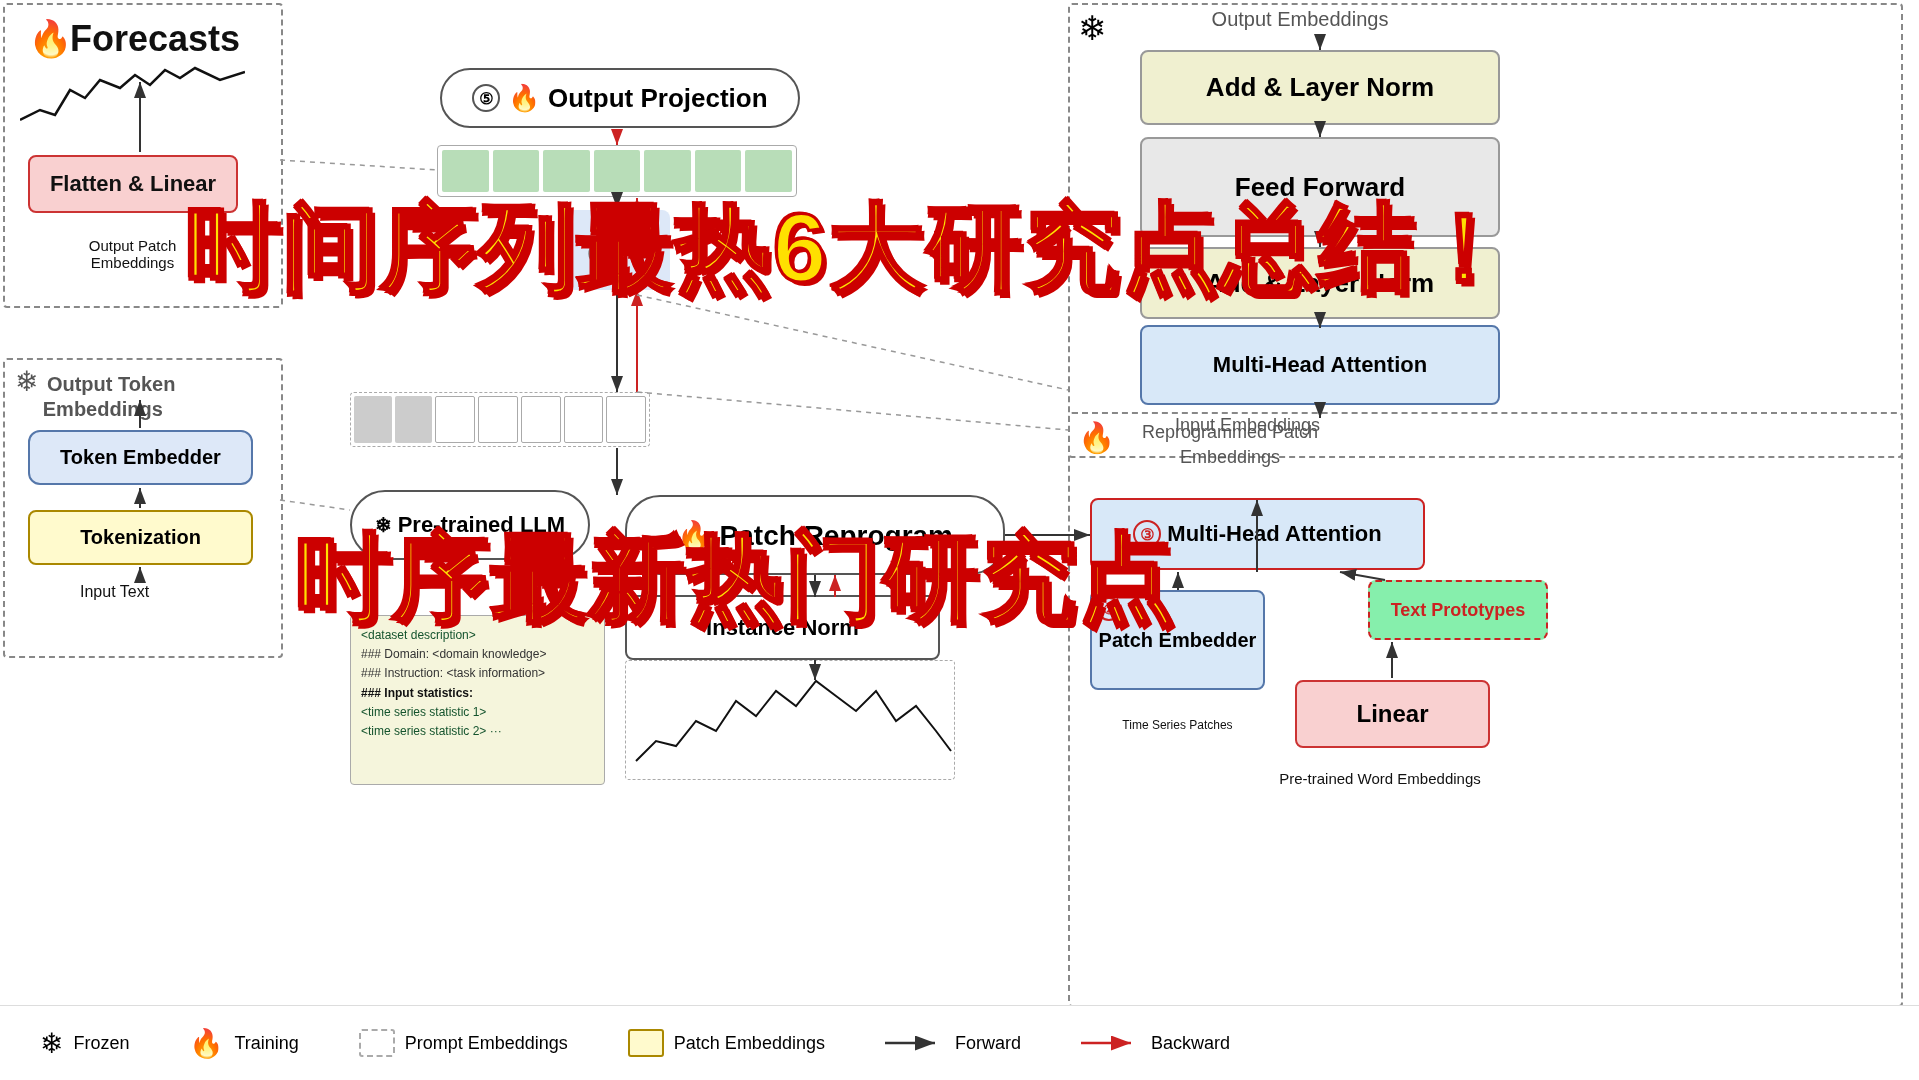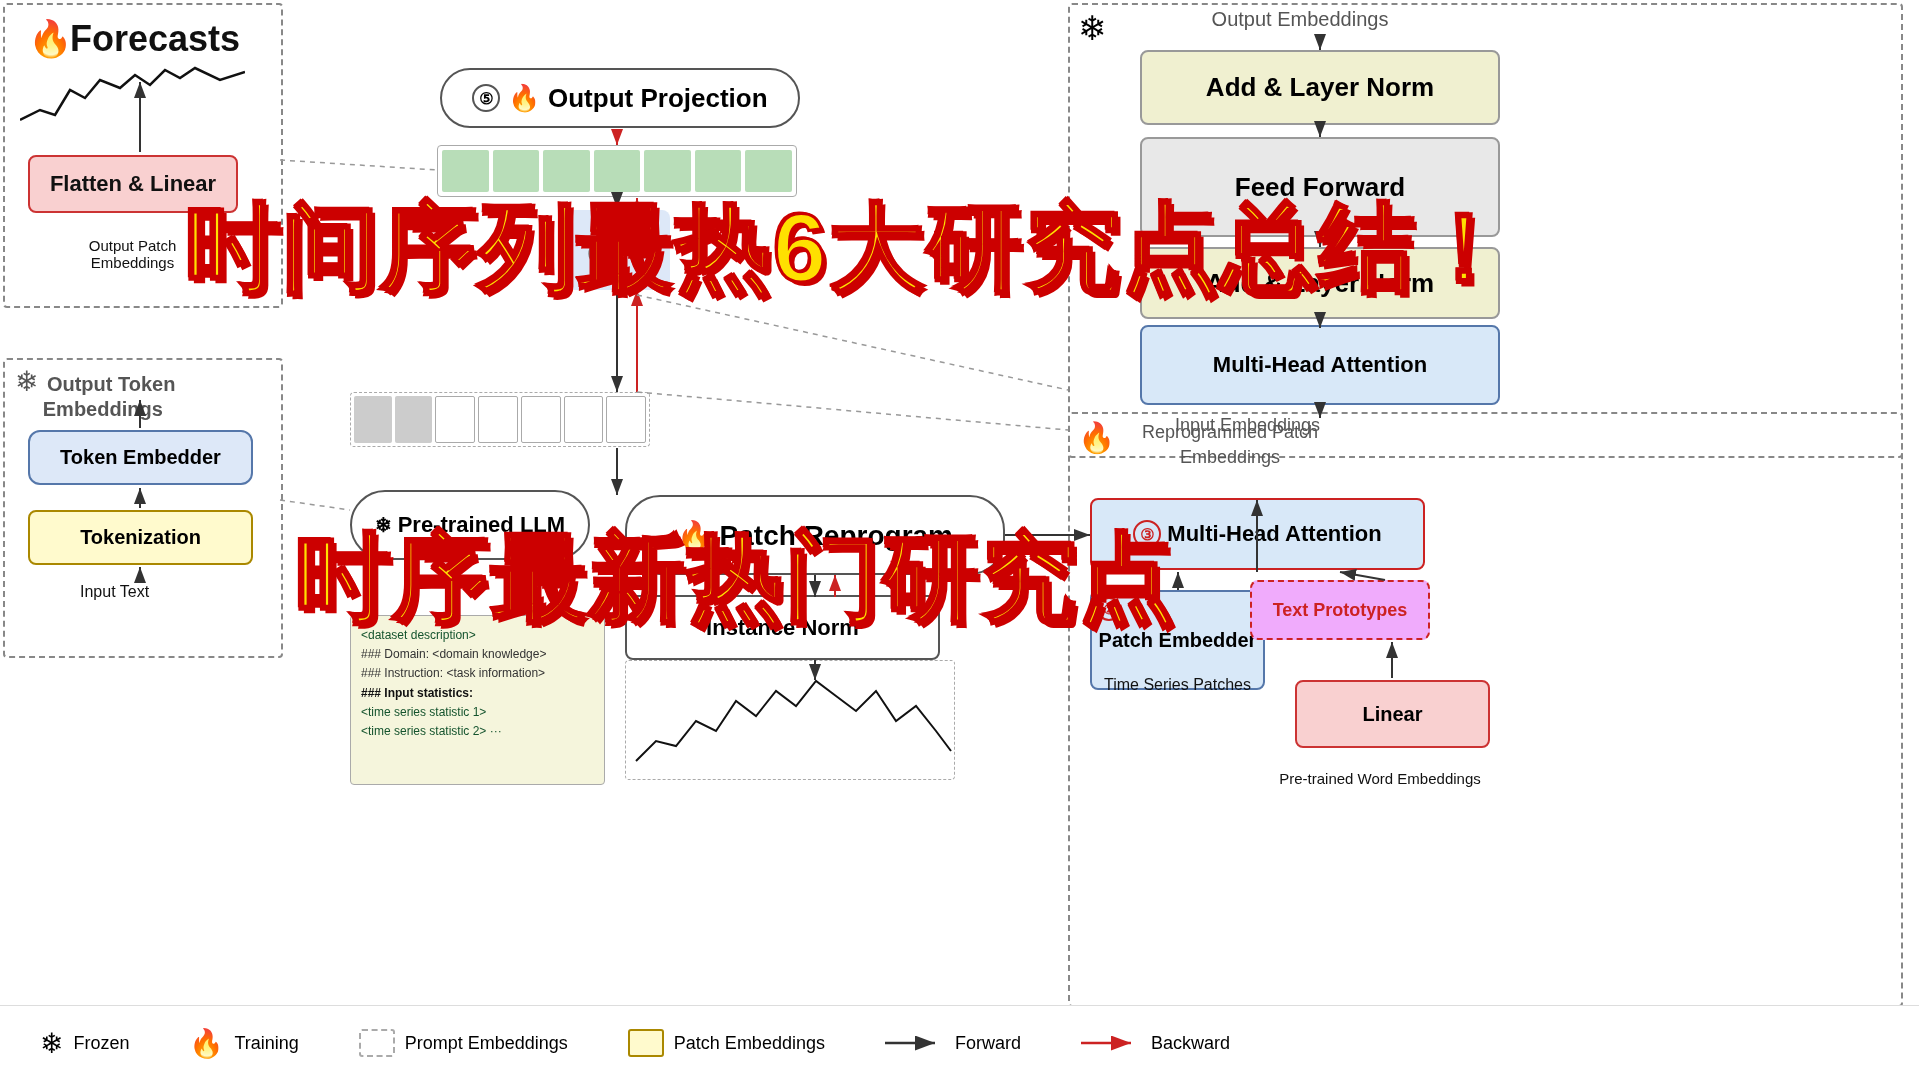--- a/index.html
+++ b/index.html
@@ -437,24 +437,24 @@
       align-items: center;
       justify-content: center;
       font-size: 20px;
       font-weight: bold;
       text-align: center;
     }
 
     .text-prototypes-box {
       position: absolute;
       top: 580px;
-      left: 1250px;
+      left: 1368px;
       width: 180px;
       height: 60px;
-      background: #f0abfc;
+      background: #86efac;
       border: 2.5px dashed #cc2222;
       border-radius: 8px;
       display: flex;
       align-items: center;
       justify-content: center;
       font-size: 18px;
       font-weight: bold;
       color: #cc2222;
       text-align: center;
     }
@@ -464,29 +464,29 @@
       top: 680px;
       left: 1295px;
       width: 195px;
       height: 68px;
       background: #f9d0d0;
       border: 2px solid #cc3333;
       border-radius: 8px;
       display: flex;
       align-items: center;
       justify-content: center;
-      font-size: 20px;
+      font-size: 24px;
       font-weight: bold;
     }
 
     .time-series-patches-label {
       position: absolute;
-      top: 676px;
+      top: 718px;
       left: 1090px;
-      font-size: 16px;
+      font-size: 12px;
       color: #111;
       text-align: center;
       width: 175px;
     }
 
     .pretrained-word-emb-label {
       position: absolute;
       top: 770px;
       left: 1270px;
       font-size: 15px;

